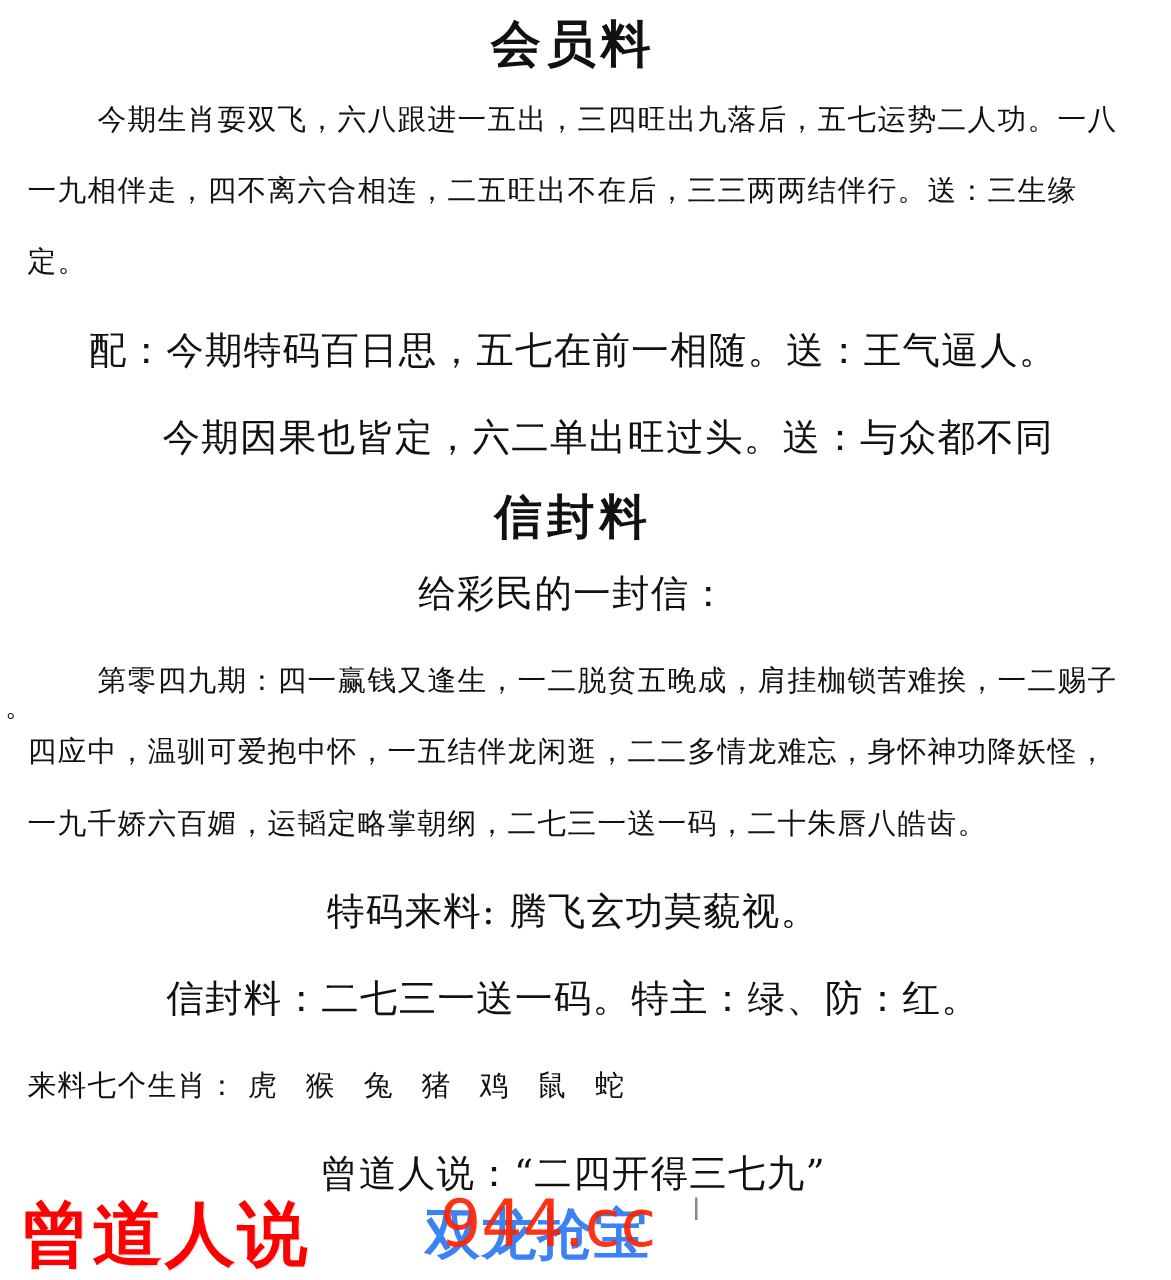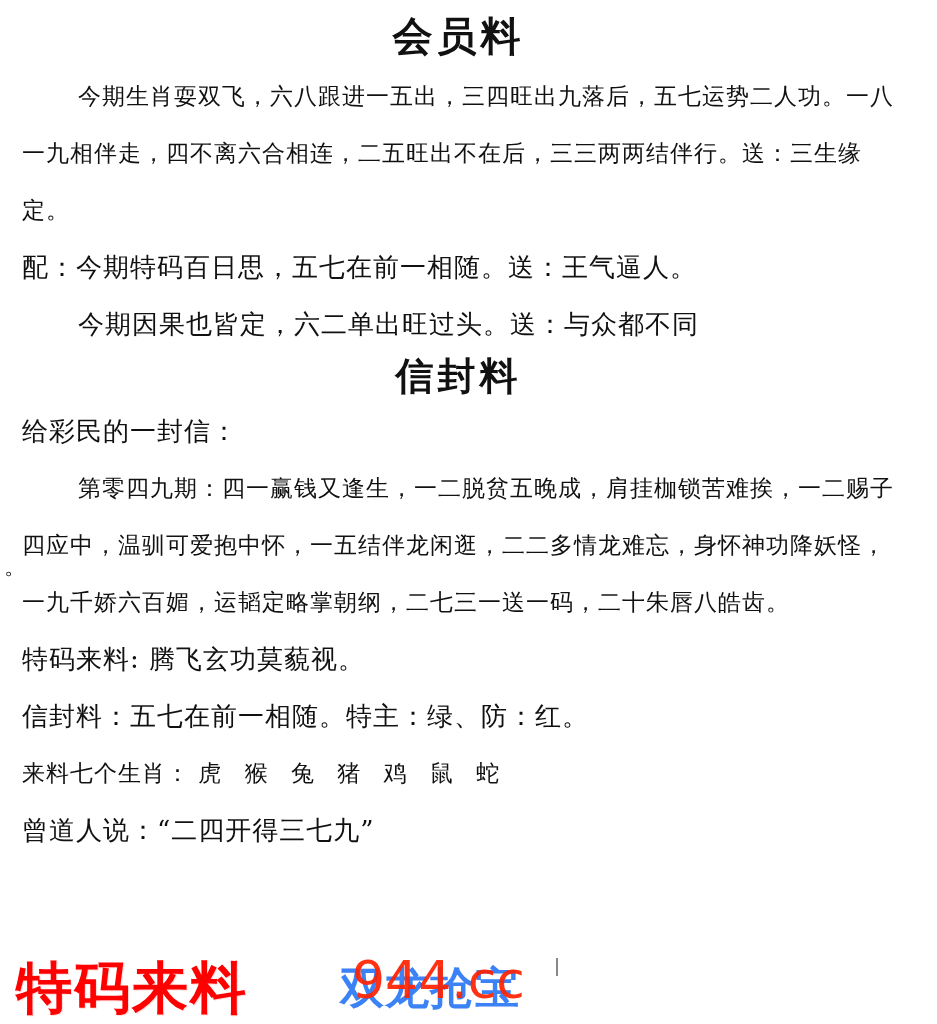--- a/index.html
+++ b/index.html
@@ -40,24 +40,25 @@
     line-height: 1.1;
   }
   .para {
     font-size: 23px;
     line-height: 57px;
     letter-spacing: 1px;
     text-indent: 56px;
     margin: 0;
   }
   .line {
-    font-size: 26px;
+    font-size: 30px;
     line-height: 57px;
     letter-spacing: 1px;
-    margin: 0;
+    margin: 13px;
+    text-align: center;
   }
   .line.indent {
     text-indent: 56px;
   }
   .zodiac-row {
     font-size: 23px;
     line-height: 57px;
     letter-spacing: 1px;
   }
   .zodiac-row .z {
@@ -131,35 +132,35 @@
 
 
   <div class="doc-title-2">信封料</div>
 
   <div class="line noindent">给彩民的一封信：</div>
 
   <div class="para">第零四九期：四一赢钱又逢生，一二脱贫五晚成，肩挂枷锁苦难挨，一二赐子四应中，温驯可爱抱中怀，一五结伴龙闲逛，二二多情龙难忘，身怀神功降妖怪，一九千娇六百媚，运韬定略掌朝纲，二七三一送一码，二十朱唇八皓齿。</div>
 
   <div class="line noindent">特码来料: 腾飞玄功莫藐视。</div>
 
-  <div class="line noindent">信封料：五七在前一相随。特主：绿、防：红。</div>
+  <div class="line noindent">信封料：二七三一送一码。特主：绿、防：红。</div>
 
   <div class="zodiac-row">
     <span>来料七个生肖：</span>
     <span class="z">虎</span>
     <span class="z">猴</span>
     <span class="z">兔</span>
     <span class="z">猪</span>
     <span class="z">鸡</span>
     <span class="z">鼠</span>
     <span class="z">蛇</span>
   </div>
 
   <div class="line noindent">曾道人说：“二四开得三七九”</div>
 
   <div class="stray-dot">。</div>
 
-  <div class="wm-left">特码来料</div>
+  <div class="wm-left">曾道人说</div>
   <div class="wm-center">双龙抢宝</div>
   <div class="wm-url">944.cc</div>
   <div class="wm-caret"></div>
 
 </div>
 
 </body></html>

